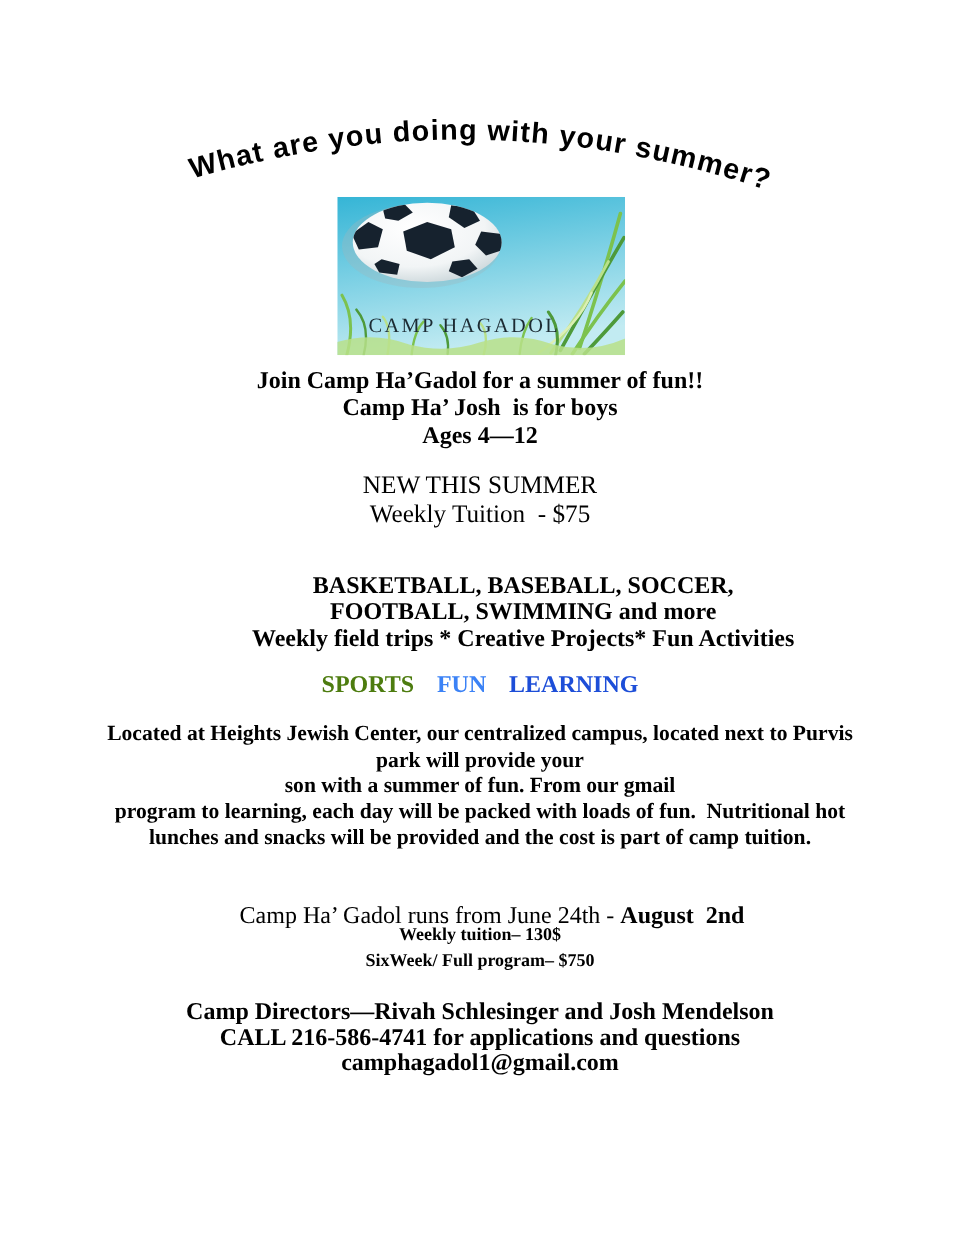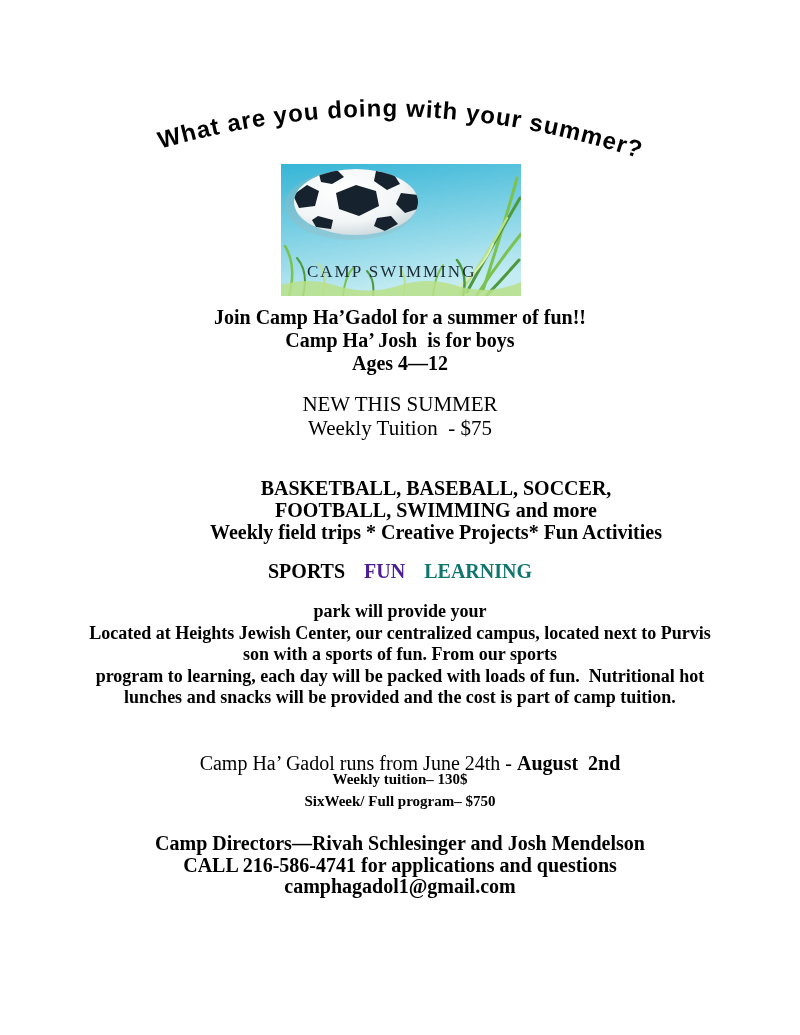--- a/index.html
+++ b/index.html
@@ -125,50 +125,50 @@
         <path d="M22,132 Q28,108 16,94" stroke-width="2" stroke="#4e9a3a"></path>
         <path d="M42,131 Q46,110 38,100" stroke-width="2" stroke="#b9e08a"></path>
         <path d="M62,132 Q64,112 72,104" stroke-width="2" stroke="#7cc24e"></path>
         <path d="M92,131 Q94,116 86,107" stroke-width="2" stroke="#4e9a3a"></path>
         <path d="M122,132 Q127,114 119,105" stroke-width="2" stroke="#b9e08a"></path>
         <path d="M152,131 Q154,112 162,101" stroke-width="2" stroke="#7cc24e"></path>
         <path d="M182,132 Q187,110 176,96" stroke-width="2.5" stroke="#4e9a3a"></path>
       </g>
       <path opacity="0.85" d="M0,132 L0,121 Q30,112 60,123 Q90,131 120,121 Q150,112 180,123 Q210,131 240,118 L240,132 Z" fill="#b9e08a"></path>
     </svg>
-    <div class="banner-caption">CAMP SWIMMING</div>
+    <div class="banner-caption">CAMP HAGADOL</div>
   </div>
 
   <div class="abs intro">
     <div class="line">Join Camp Ha’Gadol for a summer of fun!!</div>
     <div class="line">Camp Ha’ Josh  is for boys</div>
     <div class="line">Ages 4—12</div>
   </div>
 
   <div class="abs new-summer">
     <div class="line">NEW THIS SUMMER</div>
     <div class="line">Weekly Tuition  - $75</div>
   </div>
 
   <div class="abs activities">
     <div class="line">BASKETBALL, BASEBALL, SOCCER,</div>
     <div class="line">FOOTBALL, SWIMMING and more</div>
     <div class="line">Weekly field trips * Creative Projects* Fun Activities</div>
   </div>
 
   <div class="abs motto">
-    <span class="w" style="color: #000000;">SPORTS</span>
-    <span class="w" style="color: #4c1d95;">FUN</span>
-    <span class="w" style="color: #0f766e;">LEARNING</span>
+    <span class="w" style="color: #4d7c0f;">SPORTS</span>
+    <span class="w" style="color: #3b82f6;">FUN</span>
+    <span class="w" style="color: #1d4ed8;">LEARNING</span>
   </div>
 
   <div class="abs description">
+    <div class="line">Located at Heights Jewish Center, our centralized campus, located next to Purvis</div>
     <div class="line">park will provide your</div>
-    <div class="line">Located at Heights Jewish Center, our centralized campus, located next to Purvis</div>
-    <div class="line">son with a sports of fun. From our sports</div>
+    <div class="line">son with a summer of fun. From our gmail</div>
     <div class="line">program to learning, each day will be packed with loads of fun.  Nutritional hot</div>
     <div class="line">lunches and snacks will be provided and the cost is part of camp tuition.</div>
   </div>
 
   <div class="abs dates line">
     <span>Camp Ha’ Gadol runs from June 24th - </span><span class="bold-part">August  2nd</span>
   </div>
 
   <div class="abs pricing">
     <div class="line">Weekly tuition– 130$</div>

